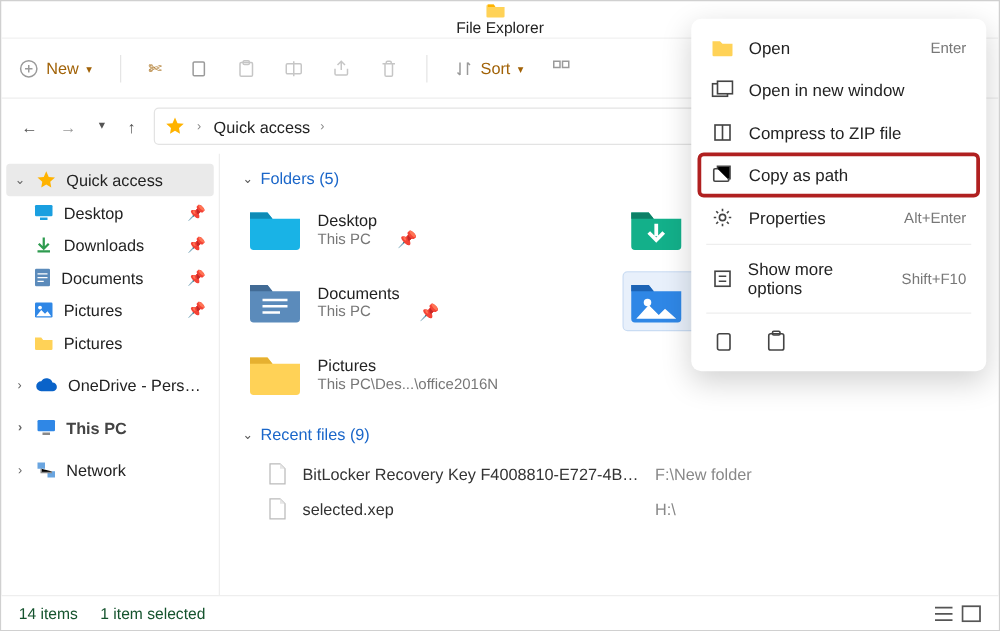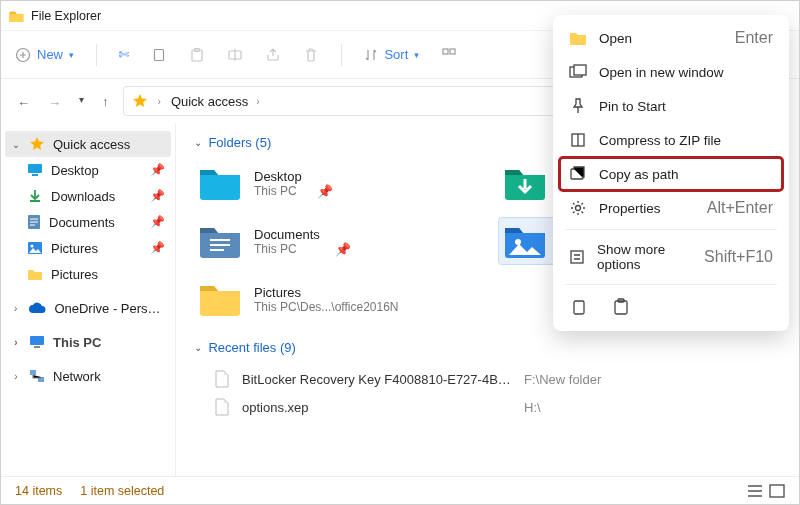--- a/index.html
+++ b/index.html
@@ -1,22 +1,22 @@
 <!DOCTYPE html>
 <html><head>
 <meta charset="utf-8">
 <style>
   * { box-sizing: border-box; margin: 0; padding: 0; font-family: "Segoe UI", Arial, sans-serif; }
   body { width: 800px; height: 505px; background: #fff; border: 1px solid #d0d0d0; position: relative; overflow: hidden; font-size: 13px; color: #222; }
 
-  .titlebar { height: 30px; display: flex; align-items: center; padding: 0 8px; border-bottom: 1px solid #f1f1f1; }
+  .titlebar { height: 30px; display: flex; align-items: center; padding: 0 8px; border-bottom: 1px solid #f1f1f1; flex-direction: column; }
   .titlebar .appicon { width: 16px; height: 14px; margin-right: 6px; }
   .titlebar .title { font-size: 12.5px; }
 
-  .toolbar { height: 48px; display: flex; align-items: center; padding: 0 14px; gap: 22px; border-bottom: 1px solid #eee; color: #3b82f6; }
+  .toolbar { height: 48px; display: flex; align-items: center; padding: 0 14px; gap: 22px; border-bottom: 1px solid #eee; color: #a16207; }
   .tb-btn { display: inline-flex; align-items: center; gap: 6px; }
   .tb-sep { width: 1px; height: 22px; background: #e5e5e5; }
 
   .addrbar { height: 44px; display: flex; align-items: center; padding: 0 16px; gap: 14px; }
   .nav-arrows { display: flex; gap: 18px; color: #555; }
   .nav-arrows span { }
   .addr-path { display: flex; align-items: center; gap: 10px; flex: 1; border: 1px solid #e3e3e3; border-radius: 4px; height: 30px; padding: 0 8px; }
   .crumb { display: inline-flex; align-items: center; gap: 8px; }
 
   .main { display: flex; height: calc(505px - 30px - 48px - 44px - 28px); }
@@ -37,28 +37,28 @@
   .folder-icon { width: 44px; height: 38px; flex: 0 0 44px; }
   .folder-text .name { font-size: 13px; color: #222; }
   .folder-text .sub { font-size: 12px; color: #777; }
   .folder-pin { color: #888; font-size: 13px; margin-left: 4px; position: relative; top: 8px; }
 
   .recent-list { margin-top: 6px; }
   .recent-item { display: flex; align-items: center; gap: 12px; padding: 5px 0 5px 20px; font-size: 13px; color: #333; }
   .recent-item .fname { width: 270px; overflow: hidden; white-space: nowrap; text-overflow: ellipsis; }
   .recent-item .floc { color: #888; text-align: right; }
 
-  .statusbar { position: absolute; left: 0; right: 0; bottom: 0; height: 28px; display: flex; align-items: center; gap: 18px; padding: 0 14px; font-size: 12.5px; color: #a16207; border-top: 1px solid #eee; background: #fff; }
+  .statusbar { position: absolute; left: 0; right: 0; bottom: 0; height: 28px; display: flex; align-items: center; gap: 18px; padding: 0 14px; font-size: 12.5px; color: #14532d; border-top: 1px solid #eee; background: #fff; }
   .statusbar .views { margin-left: auto; display: flex; gap: 6px; color: #555; }
 
   
   .ctxmenu { position: absolute; top: 14px; right: 10px; width: 236px; background: #fff; border-radius: 8px; box-shadow: 0 8px 24px rgba(0,0,0,.18); padding: 6px; z-index: 50; }
   .ctx-item { display: flex; align-items: center; gap: 12px; padding: 8px 10px; font-size: 13.5px; border-radius: 4px; }
   .ctx-item .icon { width: 18px; height: 18px; display: inline-flex; align-items: center; justify-content: center; color: #444; }
-  .ctx-item .shortcut { margin-left: auto; color: #777; font-size: 16px; }
+  .ctx-item .shortcut { margin-left: auto; color: #777; font-size: 12px; }
   .ctx-item.highlight { outline: 3px solid #b02020; outline-offset: -2px; }
   .ctx-sep { height: 1px; background: #eee; margin: 4px 6px; }
   .ctx-icons-row { display: flex; gap: 22px; padding: 8px 10px; }
   .ctx-icons-row .i { width: 20px; height: 20px; display: inline-flex; align-items: center; justify-content: center; color: #444; }
 
   
   svg { display: block; }
 
   .muted { color: #9a9a9a; }
 
@@ -362,21 +362,21 @@
         <span class="fname">BitLocker Recovery Key F4008810-E727-4B16-B3F...</span>
         <span class="floc">F:\New folder</span>
       </div>
       <div class="recent-item">
         <span>
             <svg width="16" height="18" viewBox="0 0 16 18">
               <path fill="#fff" stroke="#bbb" d="M2 1h8l4 4v12H2z"></path>
               <path fill="#e6e6e6" d="M10 1l4 4h-4z"></path>
             </svg>
           </span>
-        <span class="fname">options.xep</span>
+        <span class="fname">selected.xep</span>
         <span class="floc">H:\</span>
       </div>
     </div>
   </div>
 </div>
 
 <div class="statusbar">
   <span>14 items</span>
   <span>1 item selected</span>
   <div class="views">
@@ -408,28 +408,20 @@
         <svg width="18" height="16" viewBox="0 0 18 16">
           <rect x="1" y="3" width="12" height="10" fill="none" stroke="#444" stroke-width="1.3"></rect>
           <rect x="5" y="1" width="12" height="10" fill="#fff" stroke="#444" stroke-width="1.3"></rect>
         </svg>
       </span>
     <span>Open in new window</span>
   </div>
   <div class="ctx-item">
     <span class="icon">
         <svg width="16" height="16" viewBox="0 0 16 16">
-          <path fill="none" stroke="#444" stroke-width="1.3" d="M6 1h4v5l2 3H4l2-3zM8 9v6"></path>
-        </svg>
-      </span>
-    <span>Pin to Start</span>
-  </div>
-  <div class="ctx-item">
-    <span class="icon">
-        <svg width="16" height="16" viewBox="0 0 16 16">
           <rect x="2" y="2" width="12" height="12" fill="none" stroke="#444" stroke-width="1.3"></rect>
           <path stroke="#444" stroke-width="1.3" d="M8 2v12"></path>
         </svg>
       </span>
     <span>Compress to ZIP file</span>
   </div>
   <div class="ctx-item highlight">
     <span class="icon">
         <svg width="18" height="16" viewBox="0 0 18 16">
           <rect x="2" y="3" width="12" height="10" rx="1" fill="none" stroke="#444" stroke-width="1.3"></rect>

